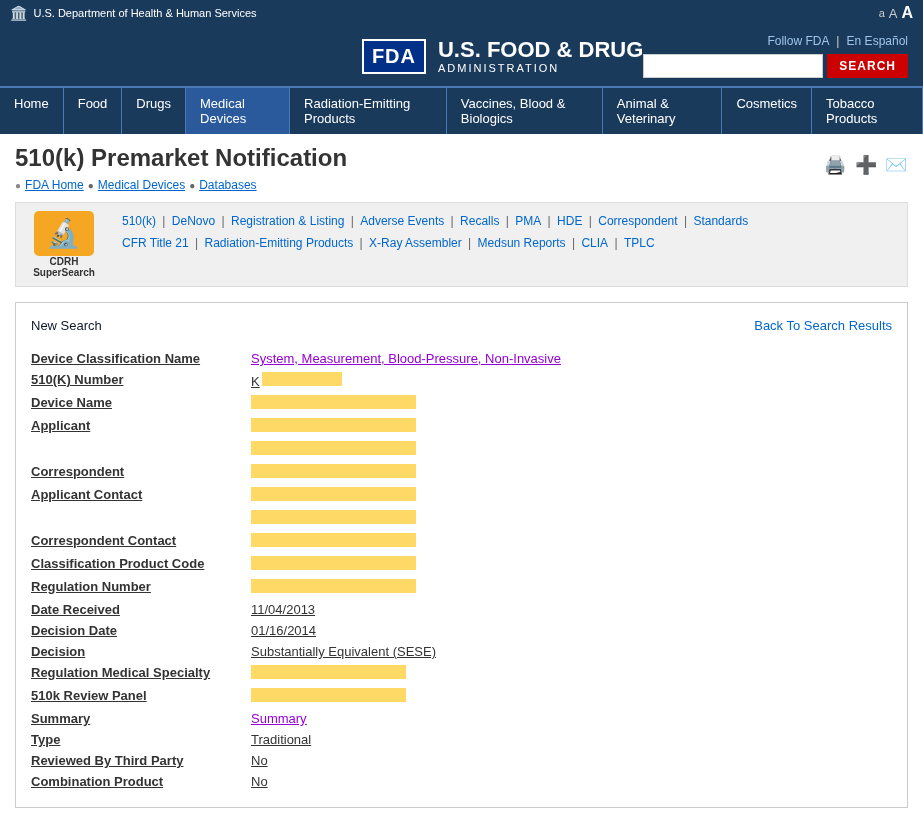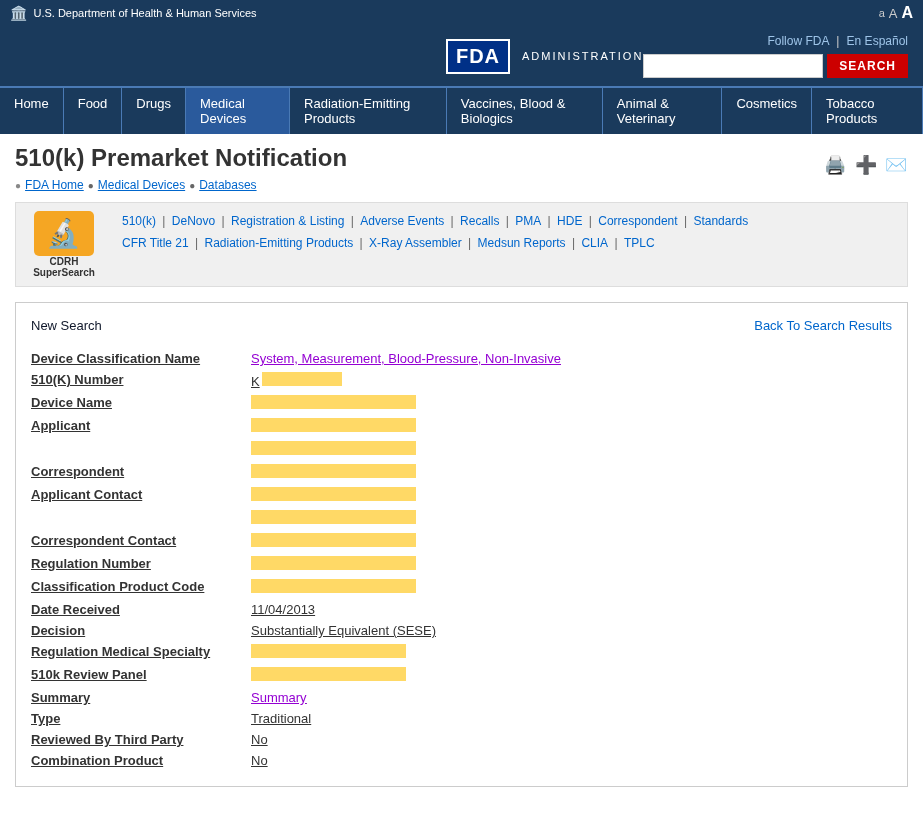--- a/index.html
+++ b/index.html
@@ -181,20 +181,21 @@
     <span style="font-size:16px;cursor:pointer;color:#fff;font-weight:bold;">A</span>
   </div>
 </div>
 
 <div class="header">
   <div class="fda-logo-area">
     <div class="fda-logo-box">
       <span>FDA</span>
     </div>
     <div class="fda-title">
+      <div class="main">U.S. FOOD &amp; DRUG</div>
       <div class="sub">ADMINISTRATION</div>
     </div>
   </div>
   <div class="header-right">
     <div class="header-links">
       <a href="#" style="color:#9ec4e8;text-decoration:none;">Follow FDA</a>
       <span style="color:#ccc;margin:0 4px;">|</span>
       <a href="#" style="color:#9ec4e8;text-decoration:none;">En Español</a>
     </div>
     <div class="search-area">
@@ -332,38 +333,42 @@
       </div>
 
       <div class="detail-row">
         <div class="detail-label">Correspondent Contact</div>
         <div class="detail-value">
           <span class="redacted-block" style="width:165px;height:14px;"></span>
         </div>
       </div>
 
       <div class="detail-row">
+        <div class="detail-label">Classification Product Code</div>
+        <div class="detail-value">
+          <span class="redacted-block" style="width:165px;height:14px;"></span>
+        </div>
+      </div>
+
+      <div class="detail-row">
         <div class="detail-label">Regulation Number</div>
-        <div class="detail-value">
-          <span class="redacted-block" style="width:165px;height:14px;"></span>
-        </div>
-      </div>
-
-      <div class="detail-row">
-        <div class="detail-label">Classification Product Code</div>
         <div class="detail-value">
           <span class="redacted-block" style="width:165px;height:14px;"></span>
         </div>
       </div>
 
       <div class="detail-row">
         <div class="detail-label">Date Received</div>
         <div class="detail-value">11/04/2013</div>
       </div>
 
+      <div class="detail-row">
+        <div class="detail-label">Decision Date</div>
+        <div class="detail-value">01/16/2014</div>
+      </div>
 
       <div class="detail-row">
         <div class="detail-label">Decision</div>
         <div class="detail-value">Substantially Equivalent (SESE)</div>
       </div>
 
       <div class="detail-row">
         <div class="detail-label">Regulation Medical Specialty</div>
         <div class="detail-value">
           <span class="redacted-block" style="width:155px;height:14px;"></span>

